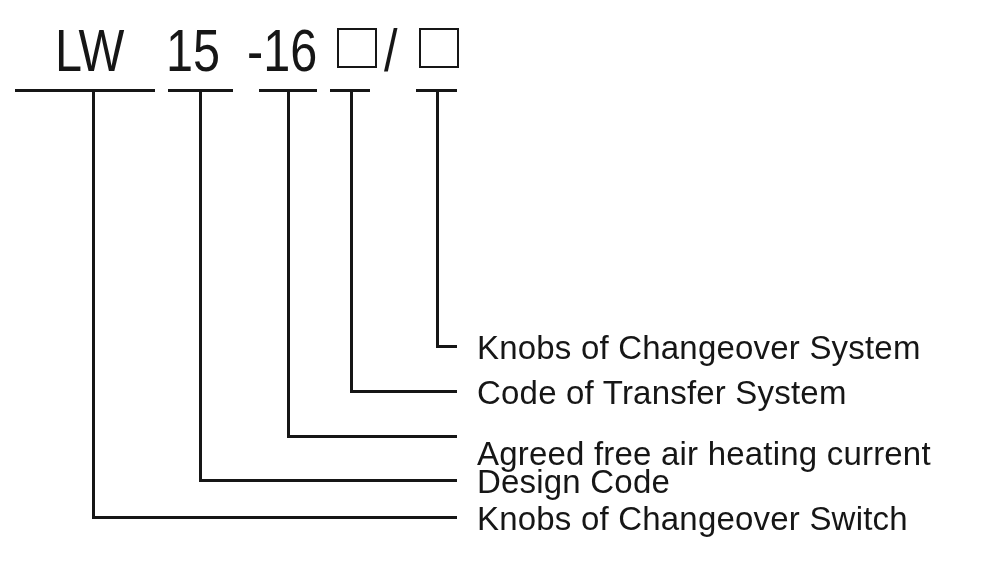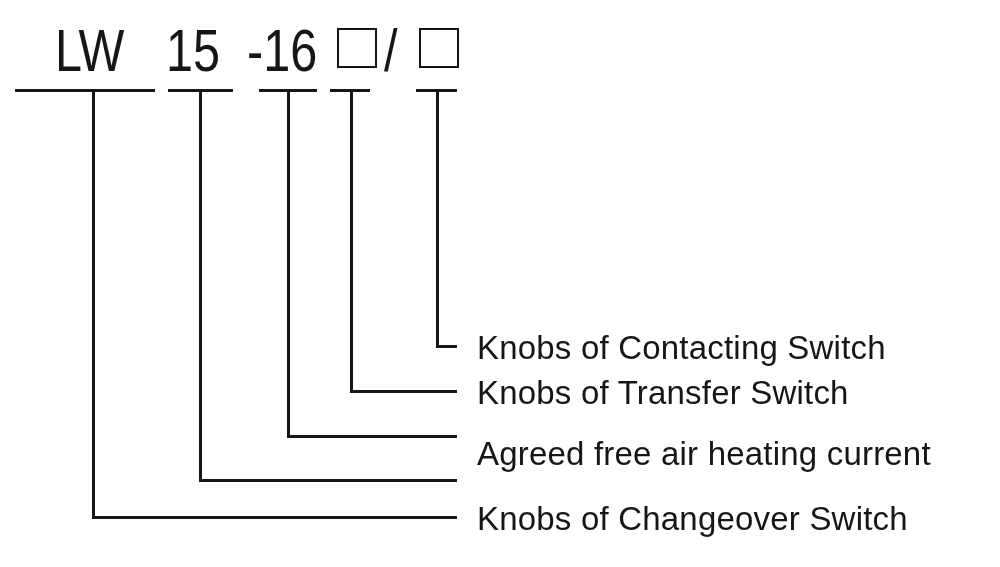--- a/index.html
+++ b/index.html
@@ -101,18 +101,19 @@
   <div class="ul ul-3"></div>
   <div class="ul ul-4"></div>
   <div class="ul ul-5"></div>
 
   <div class="conn conn-1"></div>
   <div class="conn conn-2"></div>
   <div class="conn conn-3"></div>
   <div class="conn conn-4"></div>
   <div class="conn conn-5"></div>
 
-  <div class="lbl lbl-knobs">Knobs of Contacting Switch</div>
-  <div class="lbl lbl-transfer">Knobs of Transfer Switch</div>
+  <div class="lbl lbl-knobs">Knobs of Changeover System</div>
+  <div class="lbl lbl-transfer">Code of Transfer System</div>
   <div class="lbl lbl-agreed">Agreed free air heating current</div>
+  <div class="lbl lbl-design">Design Code</div>
   <div class="lbl lbl-changeover">Knobs of Changeover Switch</div>
 
 </div>
 
 </body></html>

